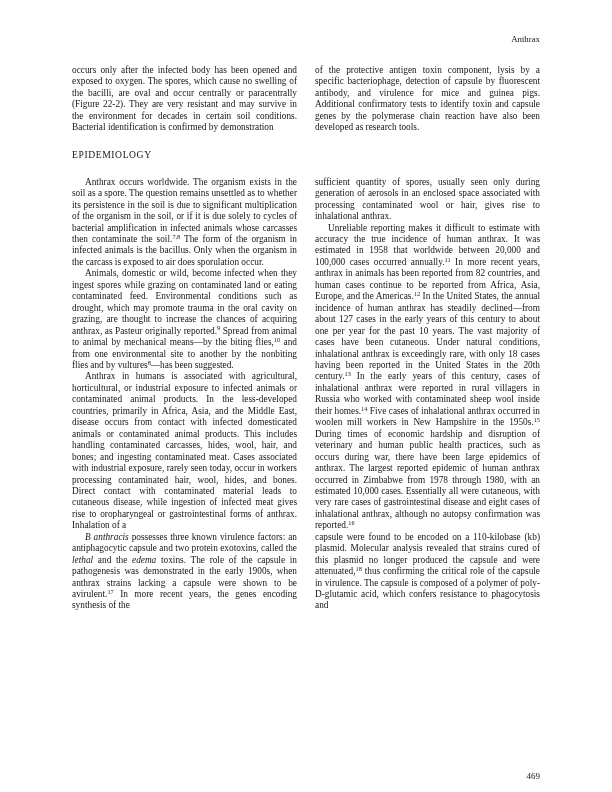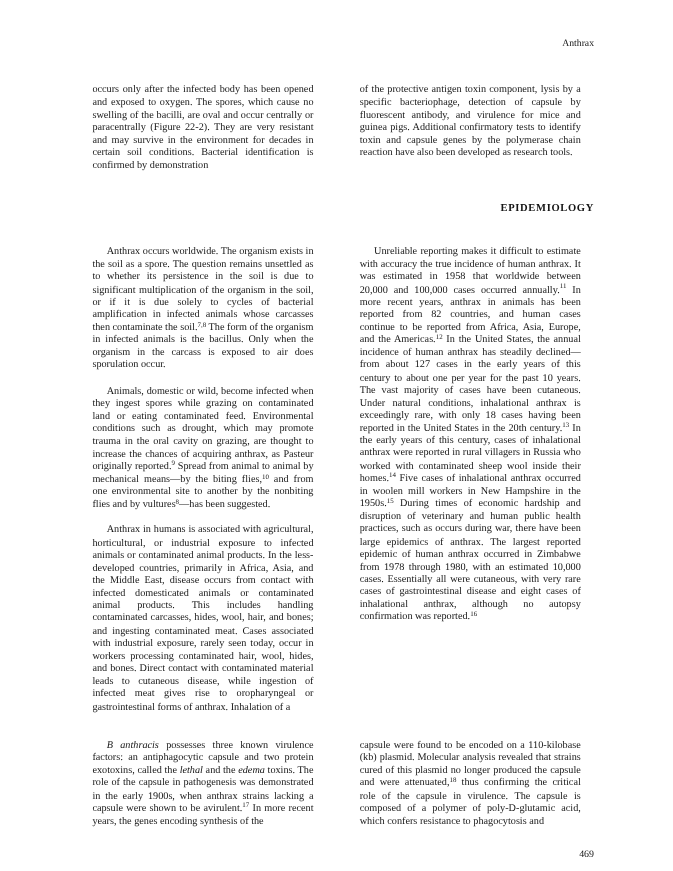--- a/index.html
+++ b/index.html
@@ -34,28 +34,28 @@
   }
   .col {
     width: 225px;
     text-align: justify;
     font-size: 9.3px;
     line-height: 11.45px;
     hyphens: auto;
     -webkit-hyphens: auto;
   }
   .col p {
-    margin: 12px;
+    margin: 0;
   }
   .col p.indent {
     text-indent: 13px;
   }
   .section-heading {
-    text-align: right;
-    font-weight: bold;
+    text-align: left;
+    font-weight: normal;
     font-size: 9.6px;
     letter-spacing: 0.6px;
     line-height: 12px;
     margin: 15px 0 16px 0;
   }
   sup {
     font-size: 6.3px;
     line-height: 0;
     vertical-align: baseline;
     position: relative;
@@ -90,20 +90,21 @@
 
     <h2 class="section-heading">EPIDEMIOLOGY</h2>
 
     <div class="columns">
       <div class="col">
         <p class="indent">Anthrax occurs worldwide. The organism exists in the soil as a spore. The question remains unsettled as to whether its persistence in the soil is due to significant multiplication of the organism in the soil, or if it is due solely to cycles of bacterial amplification in infected animals whose carcasses then contaminate the soil.<sup>7,8</sup> The form of the organism in infected animals is the bacillus. Only when the organism in the carcass is exposed to air does sporulation occur.</p>
         <p class="indent">Animals, domestic or wild, become infected when they ingest spores while grazing on contaminated land or eating contaminated feed. Environmental conditions such as drought, which may promote trauma in the oral cavity on grazing, are thought to increase the chances of acquiring anthrax, as Pasteur originally reported.<sup>9</sup> Spread from animal to animal by mechanical means—by the biting flies,<sup>10</sup> and from one environmental site to another by the nonbiting flies and by vultures<sup>8</sup>—has been suggested.</p>
         <p class="indent">Anthrax in humans is associated with agricultural, horticultural, or industrial exposure to infected animals or contaminated animal products. In the less-developed countries, primarily in Africa, Asia, and the Middle East, disease occurs from contact with infected domesticated animals or contaminated animal products. This includes handling contaminated carcasses, hides, wool, hair, and bones; and ingesting contaminated meat. Cases associated with industrial exposure, rarely seen today, occur in workers processing contaminated hair, wool, hides, and bones. Direct contact with contaminated material leads to cutaneous disease, while ingestion of infected meat gives rise to oropharyngeal or gastrointestinal forms of anthrax. Inhalation of a</p>
       </div>
       <div class="col">
+        <p>sufficient quantity of spores, usually seen only during generation of aerosols in an enclosed space associated with processing contaminated wool or hair, gives rise to inhalational anthrax.</p>
         <p class="indent">Unreliable reporting makes it difficult to estimate with accuracy the true incidence of human anthrax. It was estimated in 1958 that worldwide between 20,000 and 100,000 cases occurred annually.<sup>11</sup> In more recent years, anthrax in animals has been reported from 82 countries, and human cases continue to be reported from Africa, Asia, Europe, and the Americas.<sup>12</sup> In the United States, the annual incidence of human anthrax has steadily declined—from about 127 cases in the early years of this century to about one per year for the past 10 years. The vast majority of cases have been cutaneous. Under natural conditions, inhalational anthrax is exceedingly rare, with only 18 cases having been reported in the United States in the 20th century.<sup>13</sup> In the early years of this century, cases of inhalational anthrax were reported in rural villagers in Russia who worked with contaminated sheep wool inside their homes.<sup>14</sup> Five cases of inhalational anthrax occurred in woolen mill workers in New Hampshire in the 1950s.<sup>15</sup> During times of economic hardship and disruption of veterinary and human public health practices, such as occurs during war, there have been large epidemics of anthrax. The largest reported epidemic of human anthrax occurred in Zimbabwe from 1978 through 1980, with an estimated 10,000 cases. Essentially all were cutaneous, with very rare cases of gastrointestinal disease and eight cases of inhalational anthrax, although no autopsy confirmation was reported.<sup>16</sup></p>
       </div>
     </div>
 
 
     <div class="columns">
       <div class="col">
         <p class="indent"><em>B anthracis</em> possesses three known virulence factors: an antiphagocytic capsule and two protein exotoxins, called the <em>lethal</em> and the <em>edema</em> toxins. The role of the capsule in pathogenesis was demonstrated in the early 1900s, when anthrax strains lacking a capsule were shown to be avirulent.<sup>17</sup> In more recent years, the genes encoding synthesis of the</p>
       </div>
       <div class="col">

